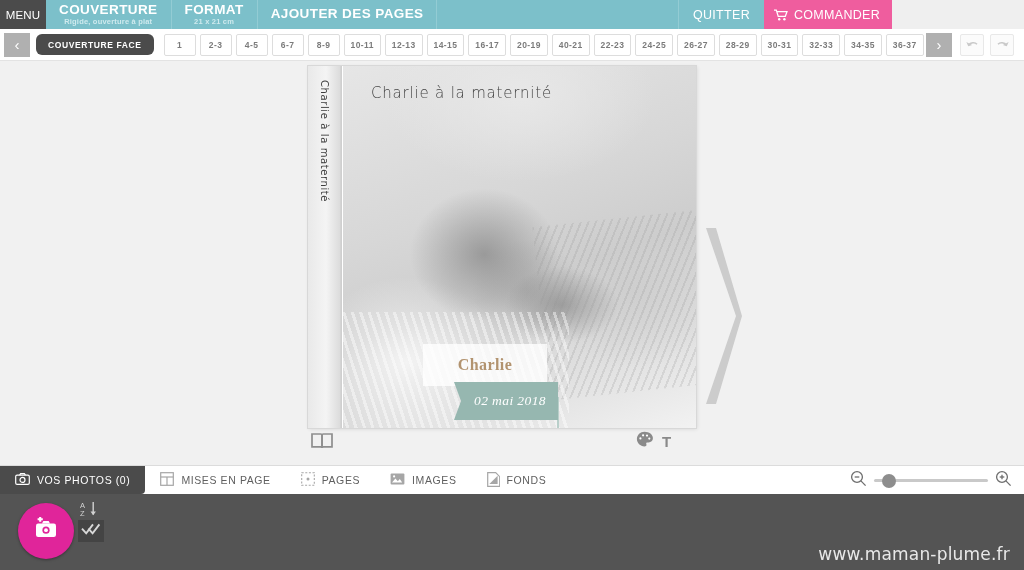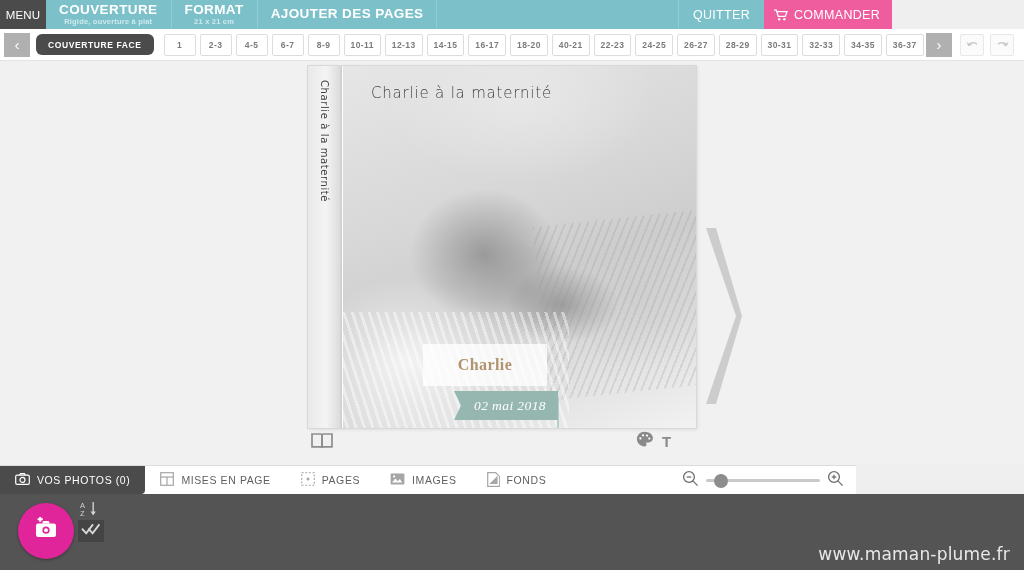--- a/index.html
+++ b/index.html
@@ -128,21 +128,21 @@
   .name-plate {
     position: absolute; left: 80px; bottom: 42px; width: 124px; height: 42px;
     background: rgba(255,255,255,.78);
     display: flex; align-items: center; justify-content: center;
   }
   .name-txt {
     font-family: "Liberation Serif", serif; font-weight: bold;
     font-size: 16px; color: #b2936f; letter-spacing: .4px;
   }
   .ribbon {
-    position: absolute; left: 111px; bottom: 8px; width: 104px; height: 29px;
+    position: absolute; left: 111px; bottom: 8px; width: 104px; height: 38px;
     background: #96b7b0; color: #ffffff;
     clip-path: polygon(0 0, 100% 0, 100% 100%, 0 100%, 7px 50%);
     display: flex; align-items: center; justify-content: center;
   }
   .ribbon-txt {
     font-family: "Liberation Serif", serif; font-style: italic;
     font-size: 13.5px; letter-spacing: .4px; padding-left: 8px;
   }
   .ribbon-tail {
     position: absolute; left: 214px; bottom: -6px; width: 2px; height: 37px;
@@ -154,21 +154,21 @@
     cursor: pointer;
   }
 
   .tool-left { position: absolute; left: 310px; top: 370px; cursor: pointer; }
   .tool-right { position: absolute; left: 636px; top: 370px; display: flex; align-items: center; gap: 9px; }
   .tool-T { font-size: 15px; color: #8a8a8a; font-weight: bold; cursor: pointer;
             font-family: "Liberation Sans", sans-serif; }
 
   
   .tabbar {
-    position: absolute; left: 0; top: 465px; width: 856px; height: 29px;
+    position: absolute; left: 0; top: 465px; width: 1024px; height: 29px;
     background: #ffffff; display: flex; align-items: stretch;
     border-top: 1px solid #dcdcdc;
   }
   .btab {
     display: flex; align-items: center; gap: 7px; padding: 0 15px;
     font-size: 10.5px; letter-spacing: .6px; color: #5f5f5f; cursor: pointer;
   }
   .btab.active { background: #4b4b4b; color: #ffffff; border-radius: 0 0 4px 0; }
   .zoomrow {
     position: absolute; right: 12px; top: 0; height: 29px;
@@ -260,21 +260,21 @@
     <div class="pagelist" id="pagelist">
         <div class="pg">1</div>
         <div class="pg">2-3</div>
         <div class="pg">4-5</div>
         <div class="pg">6-7</div>
         <div class="pg">8-9</div>
         <div class="pg">10-11</div>
         <div class="pg">12-13</div>
         <div class="pg">14-15</div>
         <div class="pg">16-17</div>
-        <div class="pg">18-20</div>
+        <div class="pg">20-19</div>
         <div class="pg">40-21</div>
         <div class="pg">22-23</div>
         <div class="pg">24-25</div>
         <div class="pg">26-27</div>
         <div class="pg">28-29</div>
         <div class="pg">30-31</div>
         <div class="pg">32-33</div>
         <div class="pg">34-35</div>
         <div class="pg">36-37</div>
       </div>

